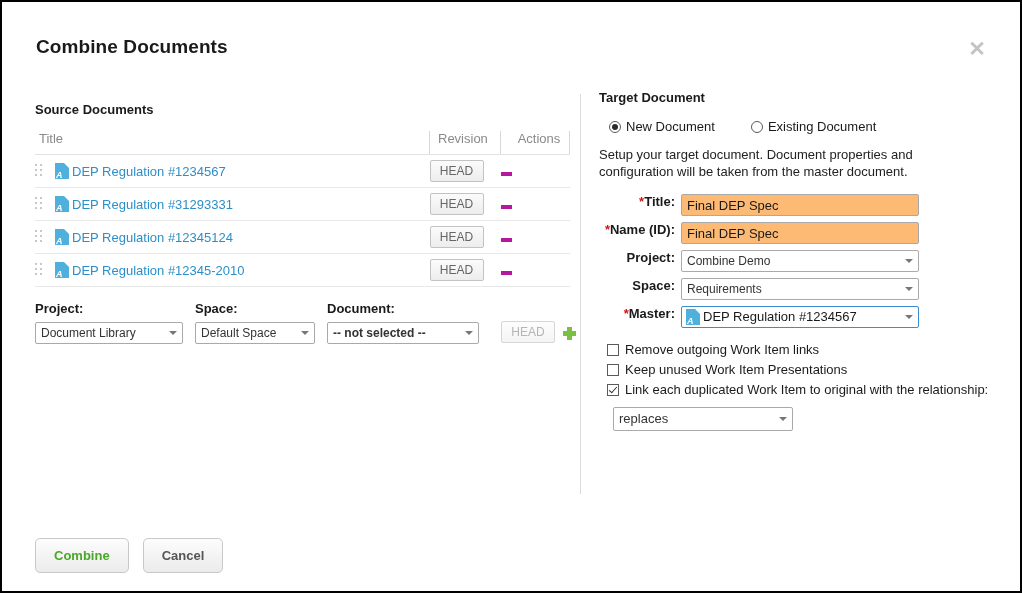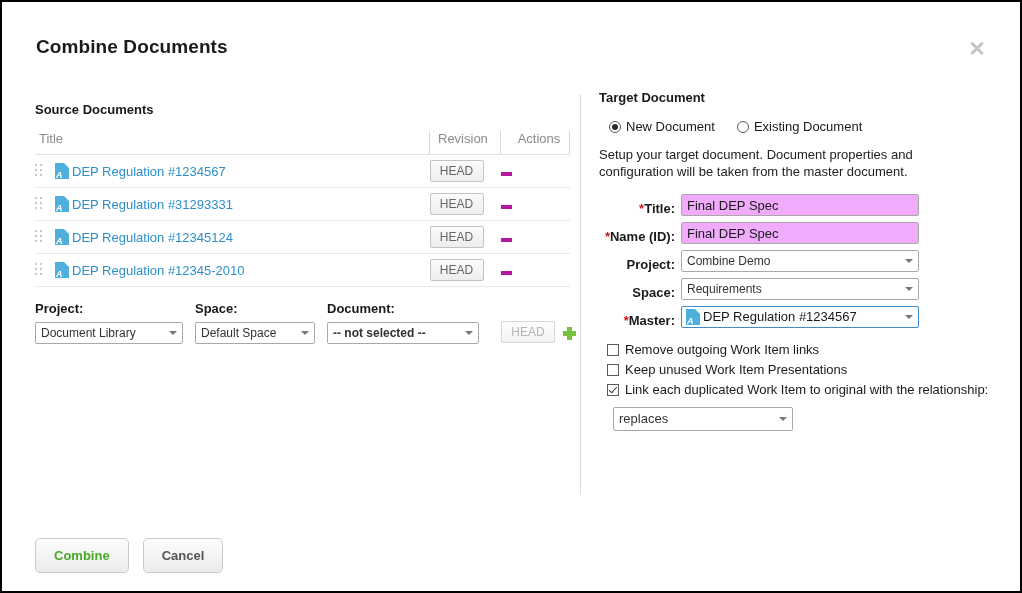--- a/index.html
+++ b/index.html
@@ -251,20 +251,21 @@
   .plus-icon::after  { left: 4px; top: 0; width: 5px; height: 13px; }
   .head-btn-small {
     margin-left: 10px;
     margin-bottom: 1px;
   }
   
   .radio-row {
     display: flex;
     align-items: center;
     margin: 14px 0 12px 10px;
+    gap: 14px;
   }
   .radio-item {
     display: flex;
     align-items: center;
     margin-right: 22px;
     cursor: pointer;
     font-size: 13px;
     color: #1a1a1a;
   }
   .radio-mark {
@@ -291,21 +292,21 @@
   .help-text {
     font-size: 13px;
     color: #222222;
     line-height: 17px;
     width: 390px;
     margin-bottom: 14px;
   }
   .form-grid { width: 320px; }
   .form-row {
     display: flex;
-    align-items: flex-end;
+    align-items: flex-start;
     margin-bottom: 6px;
   }
   .form-label {
     width: 76px;
     text-align: right;
     padding-right: 6px;
     font-size: 13px;
     font-weight: bold;
     color: #1a1a1a;
     white-space: nowrap;
@@ -314,21 +315,21 @@
   .req { color: #d01414; }
   .text-input {
     box-sizing: border-box;
     width: 244px;
     height: 22px;
     line-height: 20px;
     padding: 0 5px;
     font-family: "Liberation Sans", sans-serif;
     font-size: 13px;
     color: #1a1a1a;
-    background: #f0abfc;
+    background: #fdba74;
     border: 1px solid #a9a9a9;
     border-radius: 2px;
   }
   .form-row .fake-select { width: 244px; height: 22px; }
   .fake-select.with-icon {
     display: flex;
     align-items: center;
     padding-left: 4px;
     font-size: 13px;
     color: #1a1a1a;

